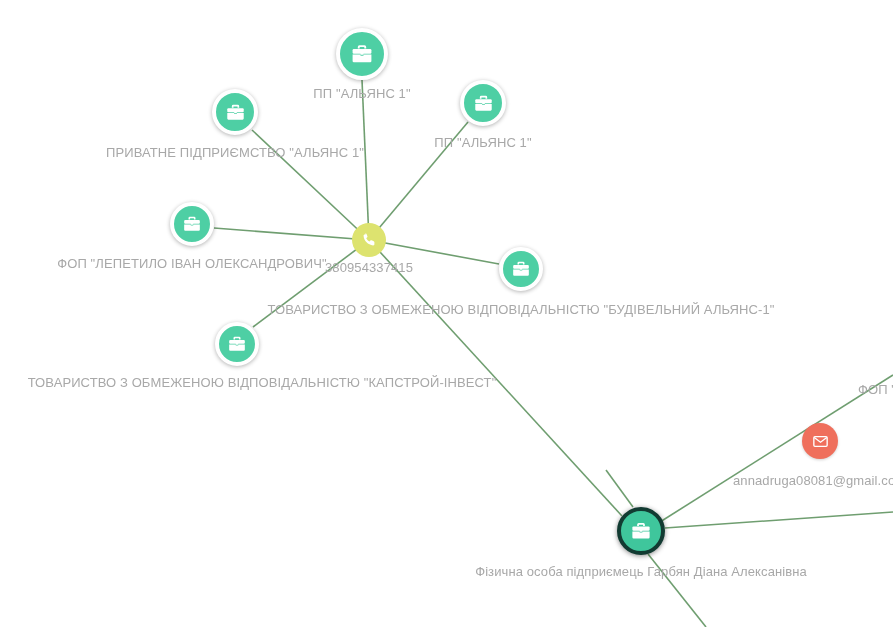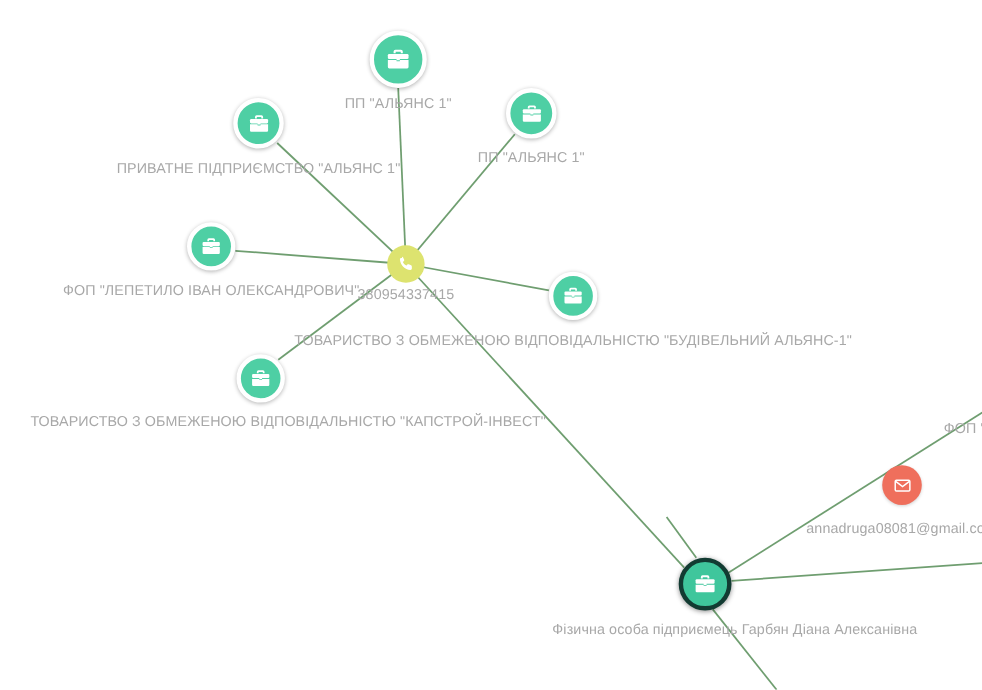--- a/index.html
+++ b/index.html
@@ -171,21 +171,21 @@
       <div class="node company-selected" style="left: 641px; top: 531px; width: 48px; height: 48px;">
         <span style="display: flex;">
           <svg width="22" height="22" viewBox="0 0 24 24" fill="#ffffff">
             <path d="M9.5 3.2h5a1.7 1.7 0 0 1 1.7 1.7v1.6h-1.9V5.1H9.7v1.4H7.8V4.9A1.7 1.7 0 0 1 9.5 3.2z"></path>
             <rect x="2.6" y="7.1" width="18.8" height="4.6" rx="1.2"></rect>
             <rect x="10.5" y="10.2" width="3" height="2.6" rx="0.5"></rect>
             <path d="M2.6 12.6h7.9v1.1h3v-1.1h7.9v6.3a1.3 1.3 0 0 1-1.3 1.3H3.9a1.3 1.3 0 0 1-1.3-1.3z"></path>
           </svg>
         </span>
       </div>
-      <div class="node-label" style="left: 668px; top: 564px;">Фізична особа підприємець Гарбян Діана Алексанівна</div>
+      <div class="node-label" style="left: 641px; top: 564px;">Фізична особа підприємець Гарбян Діана Алексанівна</div>
       <div class="node email" style="left: 820px; top: 441px; width: 36px; height: 36px;">
         <span style="display: flex;">
           <svg width="17" height="17" viewBox="0 0 24 24" fill="none" stroke="#ffffff" stroke-width="1.9">
             <rect x="2.6" y="5.2" width="18.8" height="13.6" rx="1.6"></rect>
             <path d="M3.2 6.4 12 13.1l8.8-6.7"></path>
           </svg>
         </span>
       </div>
       <div class="node-label left-anchor" style="left: 733px; top: 473px;">annadruga08081@gmail.co</div>
       <div class="node-label left-anchor" style="left: 858px; top: 382px;">ФОП "</div>

